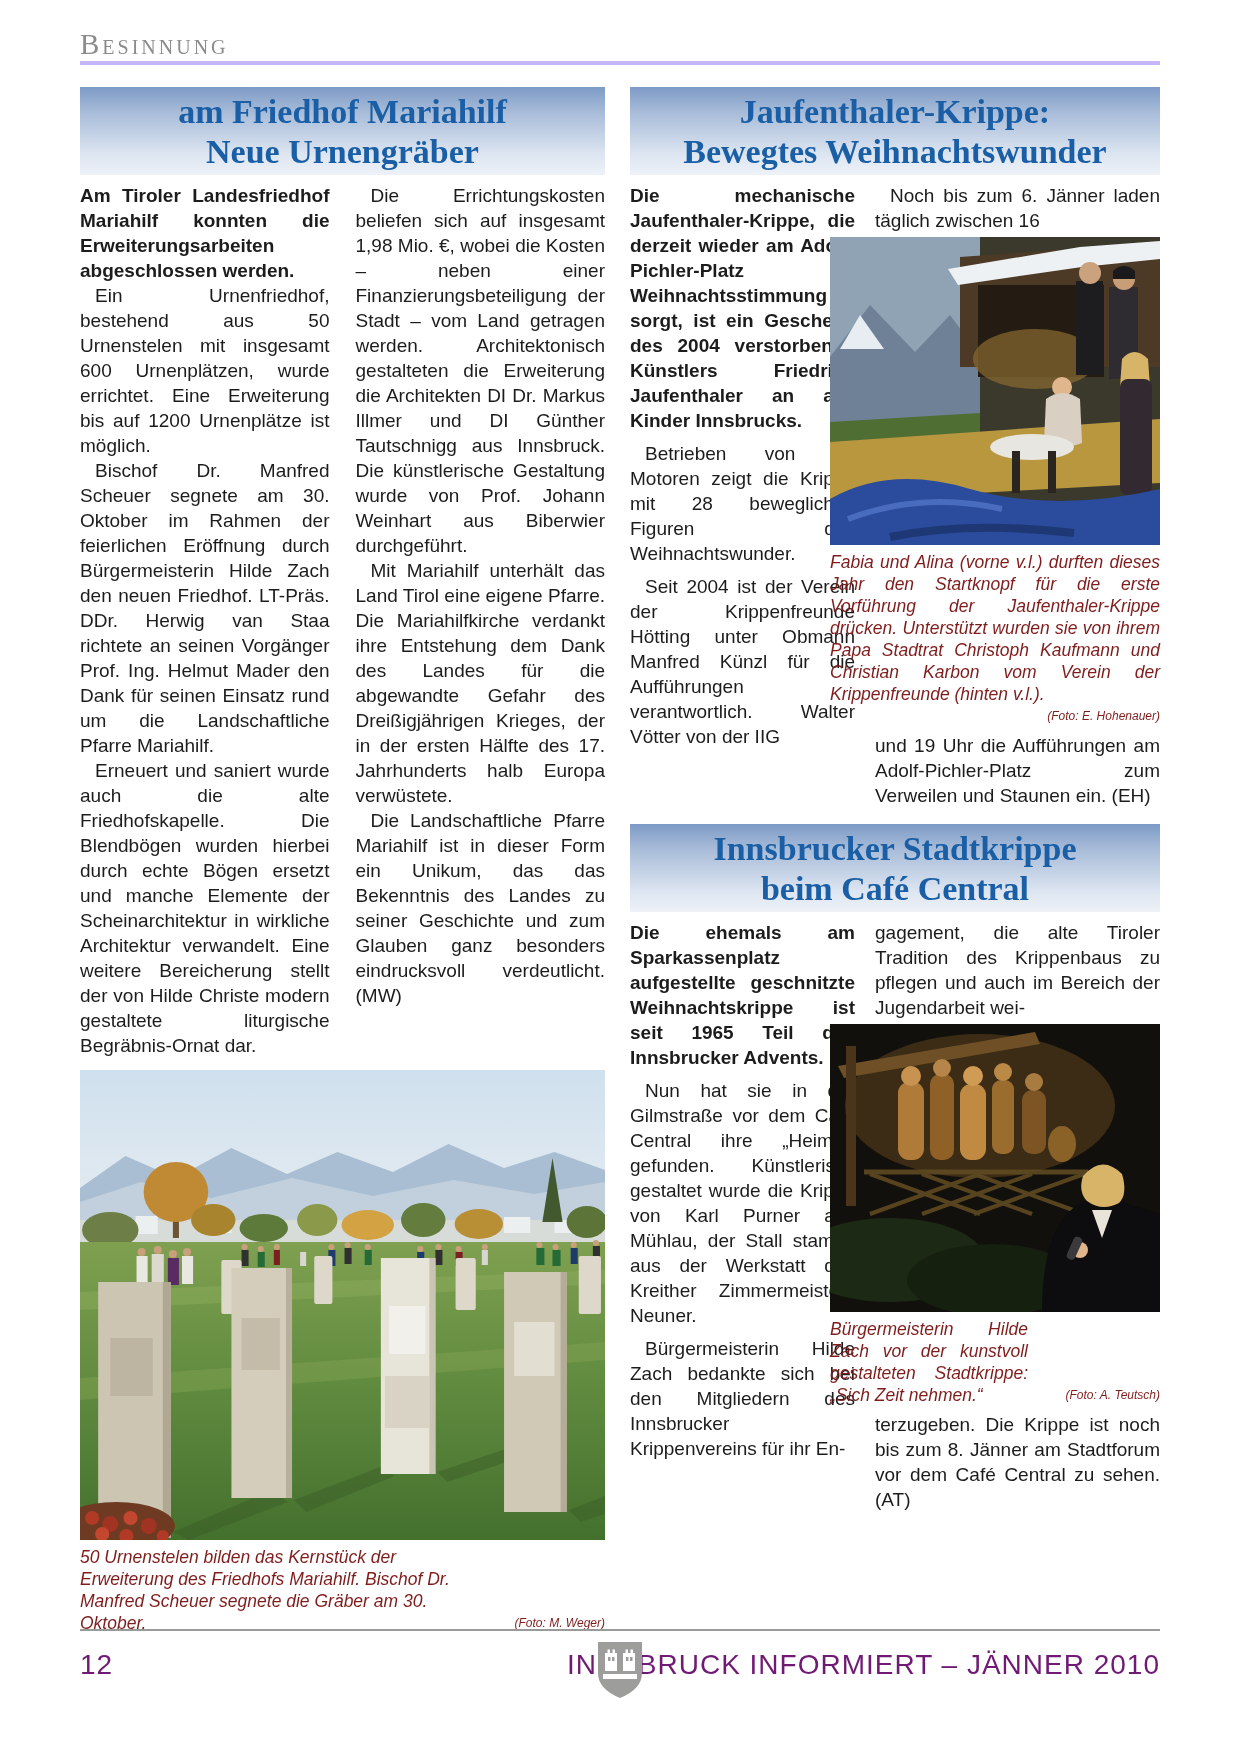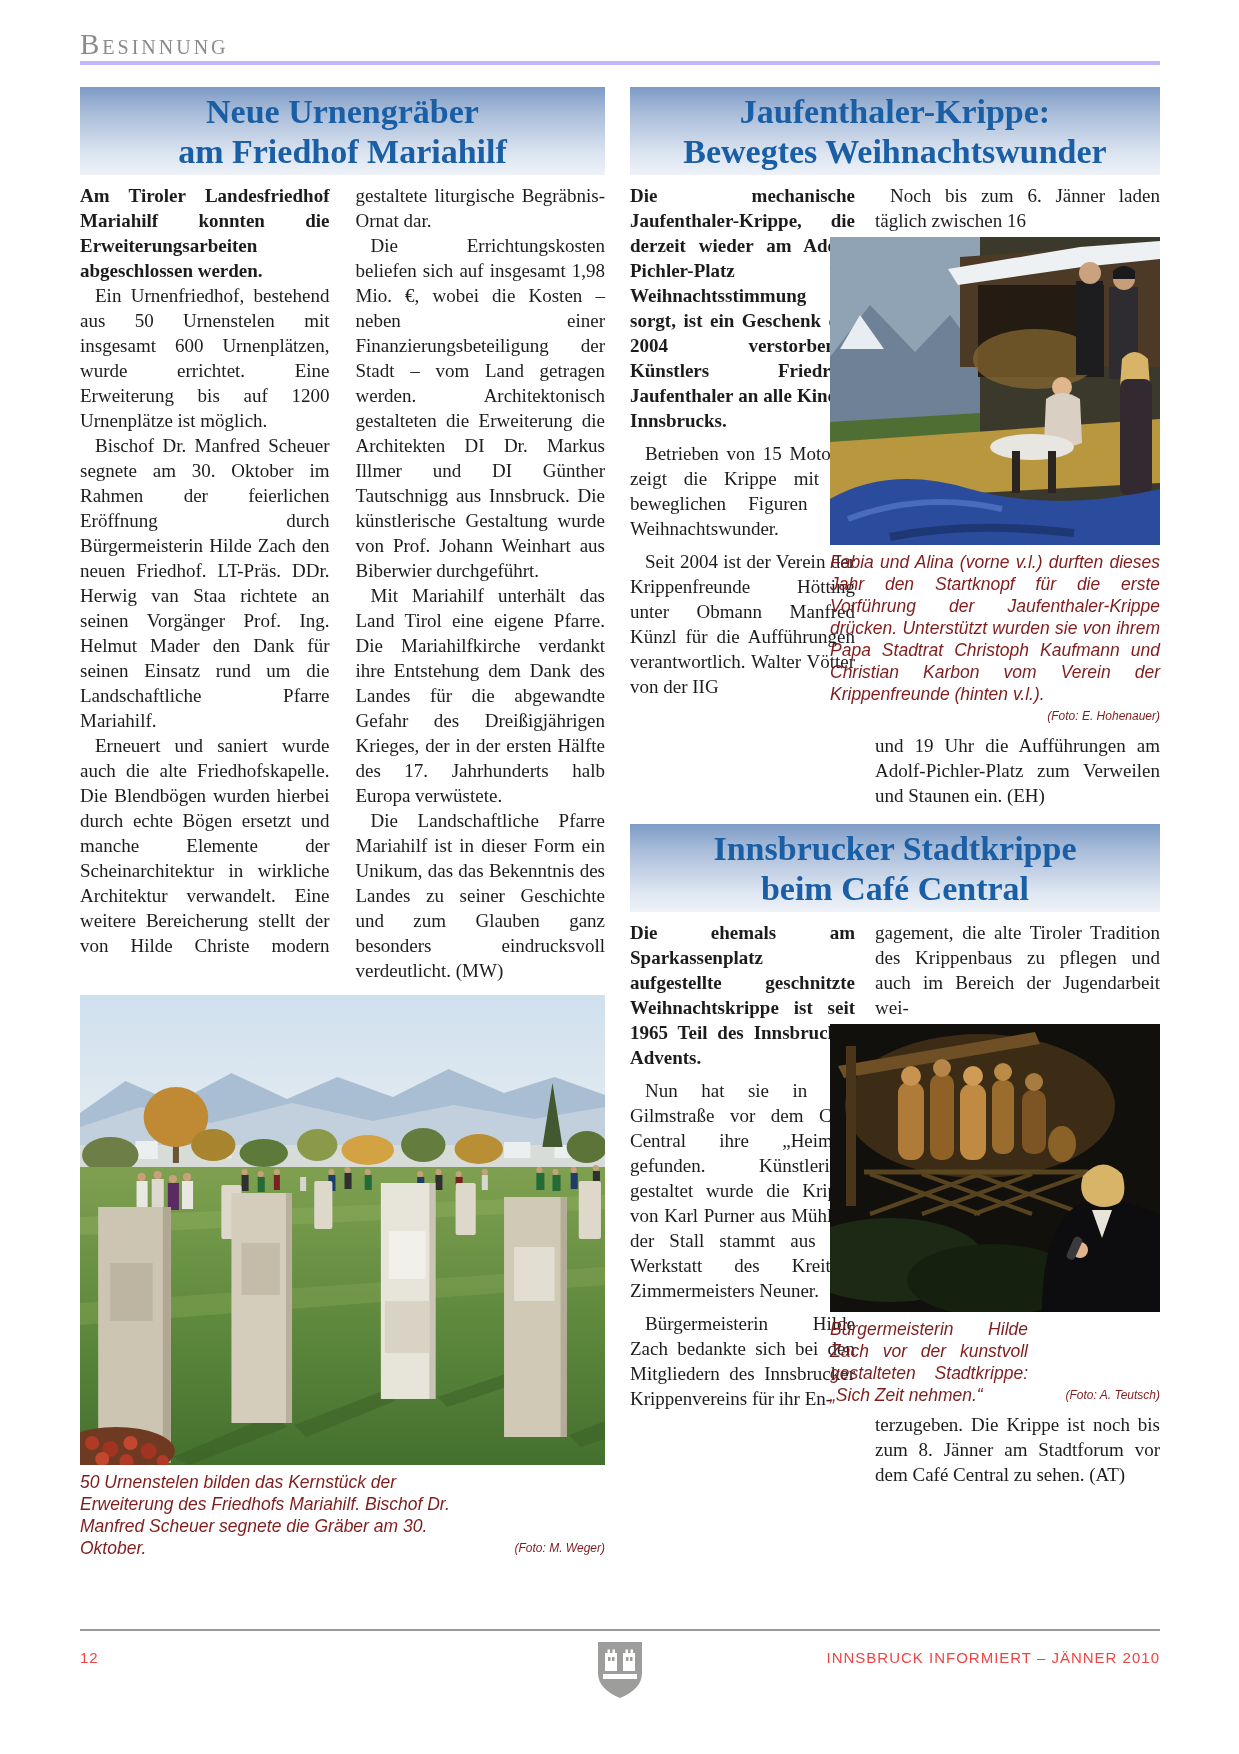--- a/index.html
+++ b/index.html
@@ -17,21 +17,21 @@
   .col-right { width:530px; flex:none; }
 
   
   .banner { height:88px; padding-top:5px; text-align:center;
     background:linear-gradient(180deg,#7d9bc6 0%,#a7bbd8 28%,#dbe4f0 75%,#eef2f8 100%);
     font-family:"Liberation Serif",serif; font-weight:bold; color:#1a5fa5;
     font-size:34px; line-height:40px; }
 
   
   .body-text { font-size:19px; line-height:25px; text-align:justify; hyphens:auto; -webkit-hyphens:auto; }
-  .body-text p { text-indent:15px;font-family:Liberation Serif, serif; }
+  .body-text p { text-indent:15px; }
   .body-text p.lead { text-indent:0; font-weight:bold; }
   .body-text p.cont { text-indent:0; }
   .two-col { column-count:2; column-gap:26px; margin-top:8px; }
 
   .split { display:grid; grid-template-columns:225px 1fr; column-gap:20px; margin-top:8px; }
 
   
   figure { margin:0; }
   .photo { display:block; width:100%; }
   figcaption { font-style:italic; font-size:17.5px; line-height:22px; color:#7f1d1d; margin-top:6px; position:relative; }
@@ -41,39 +41,39 @@
 
   .fig-left { margin-top:12px; }
   .breakout { width:330px; margin-left:-45px; }
   .rcol > p + p, .lcol > p + p { margin-top:8px; }
   .rcol figure { margin-top:4px; margin-bottom:6px; }
   .banner-gap { margin-top:16px; }
 
   
   .footer { position:absolute; left:80px; right:79px; top:1629px; border-top:2px solid #9a9a98;
     padding-top:18px; display:flex; justify-content:space-between; align-items:flex-start;
-    color:#ef4444; font-size:15px; letter-spacing:1px; }
+    color:#701a75; font-size:28px; letter-spacing:1px; }
   .footer .logo-wrap { position:absolute; left:50%; transform:translateX(-50%); top:10px; }
 </style>
 </head>
 <body>
 
 <div class="page">
 
   <div class="masthead">
     <div class="section-heading">Besinnung</div>
   </div>
 
   <div class="content">
 
     <div class="col-left">
       <article>
         <div class="banner">
+          <div>am Friedhof Mariahilf</div>
           <div>Neue Urnengräber</div>
-          <div>am Friedhof Mariahilf</div>
         </div>
         <div class="body-text two-col" lang="de">
           <p class="lead">Am Tiroler Landesfriedhof Mariahilf konnten die Erweiterungsarbeiten abgeschlossen werden.</p>
           <p>Ein Urnenfriedhof, bestehend aus 50 Urnenstelen mit insgesamt 600 Urnenplätzen, wurde errichtet. Eine Erweiterung bis auf 1200 Urnenplätze ist möglich.</p>
           <p>Bischof Dr. Manfred Scheuer segnete am 30. Oktober im Rahmen der feierlichen Eröffnung durch Bürgermeisterin Hilde Zach den neuen Friedhof. LT-Präs. DDr. Herwig van Staa richtete an seinen Vorgänger Prof. Ing. Helmut Mader den Dank für seinen Einsatz rund um die Landschaftliche Pfarre Mariahilf.</p>
           <p>Erneuert und saniert wurde auch die alte Friedhofskapelle. Die Blendbögen wurden hierbei durch echte Bögen ersetzt und manche Elemente der Scheinarchitektur in wirkliche Architektur verwandelt. Eine weitere Bereicherung stellt der von Hilde Christe modern gestaltete liturgische Begräbnis-Ornat dar.</p>
           <p>Die Errichtungskosten beliefen sich auf insgesamt 1,98 Mio. €, wobei die Kosten – neben einer Finanzierungsbeteiligung der Stadt – vom Land getragen werden. Architektonisch gestalteten die Erweiterung die Architekten DI Dr. Markus Illmer und DI Günther Tautschnigg aus Innsbruck. Die künstlerische Gestaltung wurde von Prof. Johann Weinhart aus Biberwier durchgeführt.</p>
           <p>Mit Mariahilf unterhält das Land Tirol eine eigene Pfarre. Die Mariahilfkirche verdankt ihre Entstehung dem Dank des Landes für die abgewandte Gefahr des Dreißigjährigen Krieges, der in der ersten Hälfte des 17. Jahrhunderts halb Europa verwüstete.</p>
           <p>Die Landschaftliche Pfarre Mariahilf ist in dieser Form ein Unikum, das das Bekenntnis des Landes zu seiner Geschichte und zum Glauben ganz besonders eindrucksvoll verdeutlicht. (MW)</p>
         </div>

